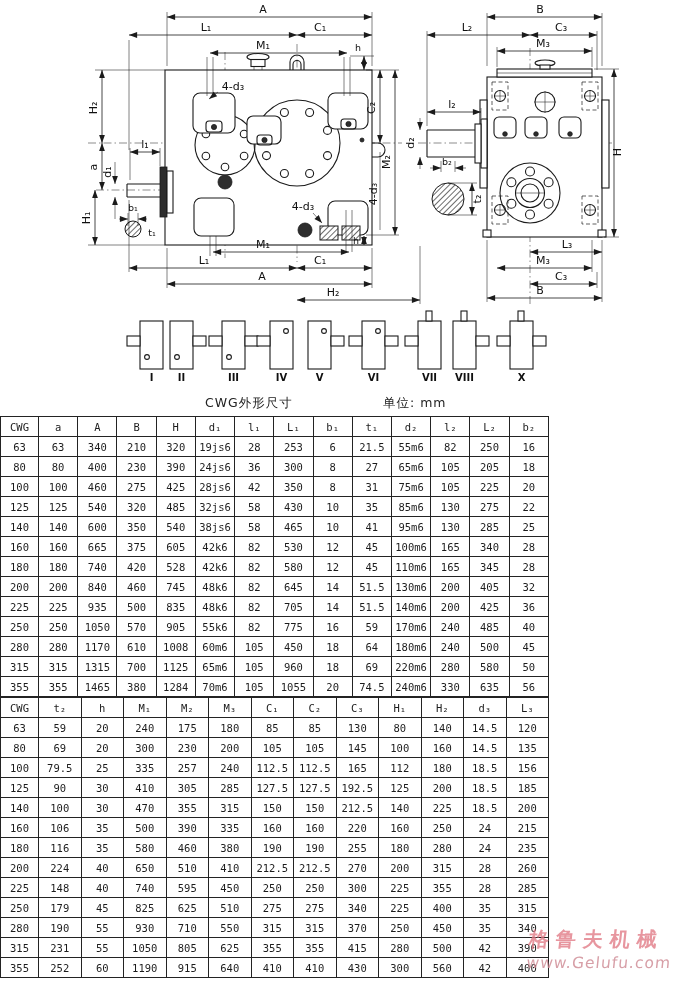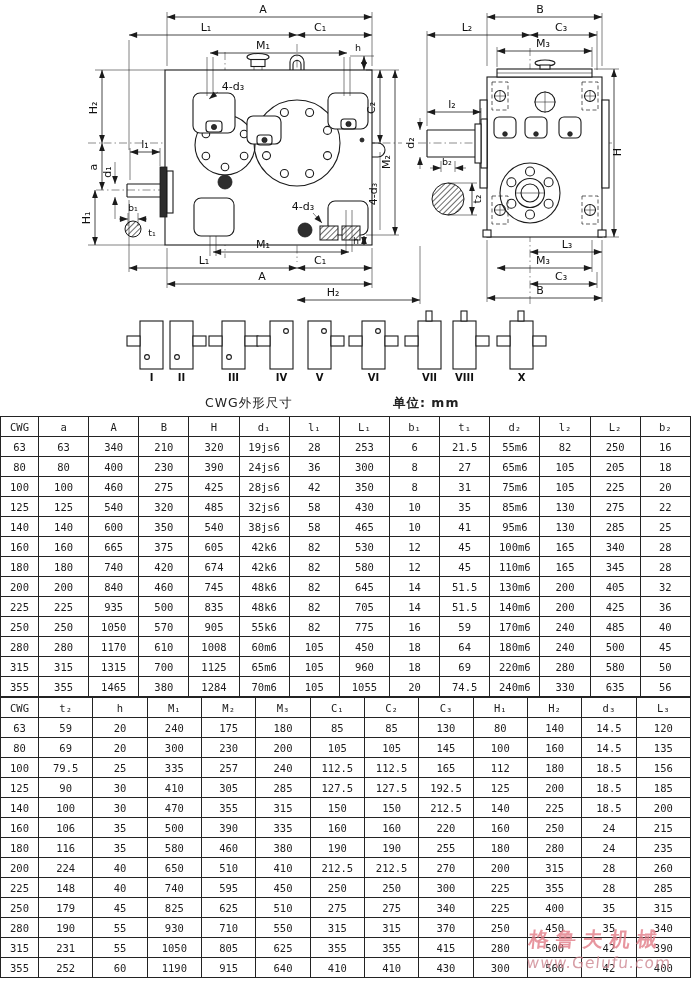--- a/index.html
+++ b/index.html
@@ -15,23 +15,23 @@
   .dsh{stroke:#1b1b1b;stroke-width:.7;stroke-dasharray:4 2.5;fill:none;}
   .dark{fill:#2d2d2d;stroke:#1b1b1b;stroke-width:.8;}
   .htch{fill:url(#hatch);stroke:#1b1b1b;stroke-width:1;}
   text.dl{font:11px "DejaVu Sans",sans-serif;fill:#101010;text-anchor:middle;}
   text.dls{font:9.5px "DejaVu Sans",sans-serif;fill:#101010;text-anchor:middle;}
   text.rn{font:10px "DejaVu Sans",sans-serif;fill:#101010;text-anchor:middle;font-weight:bold;}
   
   .caption{position:relative;height:24px;}
   .caption span{position:absolute;top:3px;font-size:12.5px;color:#222;}
   .cap-title{left:205px;letter-spacing:1px;}
-  .cap-unit{left:393px;letter-spacing:1px;font-weight:bold;}
+  .cap-unit{left:383px;letter-spacing:1px;}
   
-  table{width:691px;border-collapse:collapse;table-layout:fixed;}
+  table{width:549px;border-collapse:collapse;table-layout:fixed;}
   th,td{border:1.3px solid #232323;height:19px;padding:0;text-align:center;vertical-align:middle;
         font:10.5px "DejaVu Sans Mono","DejaVu Sans",monospace;color:#1c1c1c;font-weight:normal;
         overflow:hidden;white-space:nowrap;}
   col.c-first{width:38px;}
   
   .watermark{position:absolute;left:528px;top:926px;z-index:5;pointer-events:none;
              transform:skewX(-6deg);}
   .wm-brand{font-size:20px;letter-spacing:7px;color:rgba(224,120,132,.78);font-weight:bold;}
   .wm-site{font-size:15.5px;letter-spacing:1px;color:rgba(205,135,145,.8);margin-top:1px;}
 </style>
@@ -485,21 +485,21 @@
           <td>100m6</td>
           <td>165</td>
           <td>340</td>
           <td>28</td>
         </tr>
         <tr>
           <td>180</td>
           <td>180</td>
           <td>740</td>
           <td>420</td>
-          <td>674</td>
+          <td>528</td>
           <td>42k6</td>
           <td>82</td>
           <td>580</td>
           <td>12</td>
           <td>45</td>
           <td>110m6</td>
           <td>165</td>
           <td>345</td>
           <td>28</td>
         </tr>

